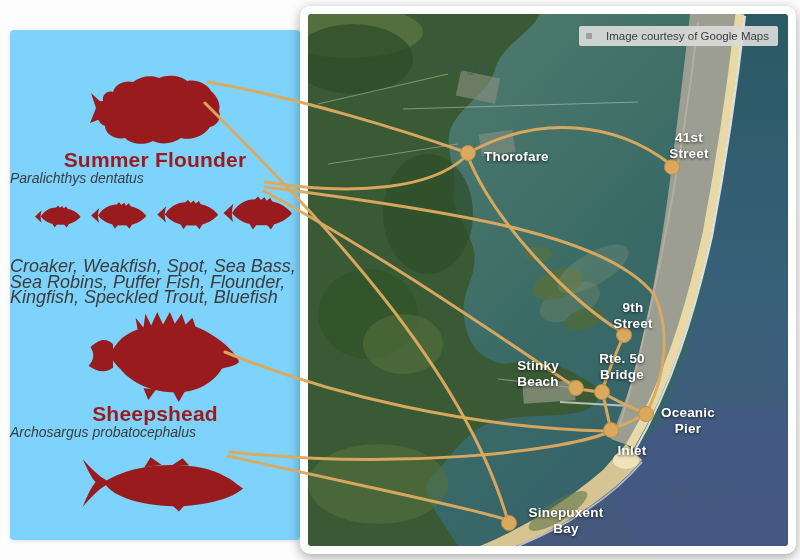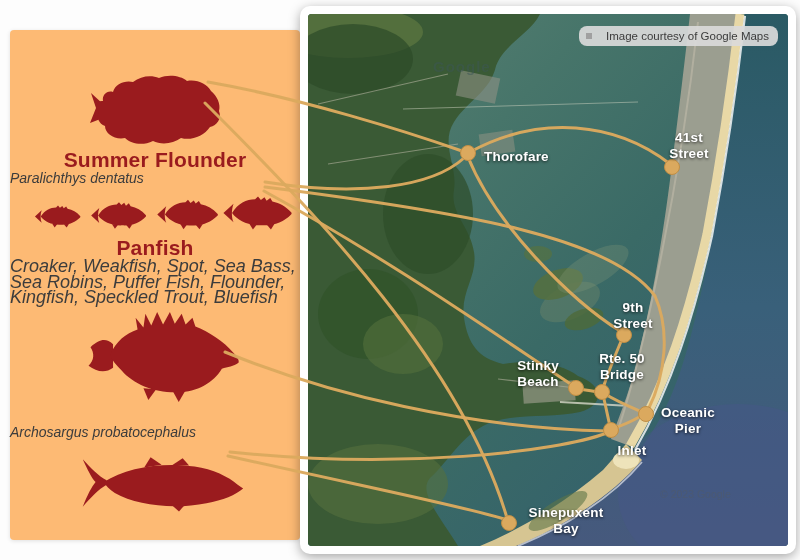--- a/index.html
+++ b/index.html
@@ -1,34 +1,34 @@
 <!DOCTYPE html>
 <html><head>
 <meta charset="utf-8">
 <style>
   html,body{margin:0;padding:0;background:#fdfdfd;}
   .stage{position:relative;width:800px;height:560px;overflow:hidden;
          font-family:"Liberation Sans",sans-serif;}
   
   .panel{position:absolute;left:10px;top:30px;width:290px;height:510px;
-         background:#fdba74;border-radius:4px;box-shadow:0 1px 4px rgba(0,0,0,.12);z-index:10;}
+         background:#7dd3fc;border-radius:4px;box-shadow:0 1px 4px rgba(0,0,0,.12);z-index:10;}
   .p-title{position:absolute;left:0;width:100%;text-align:center;
            font-size:21px;font-weight:bold;color:#9a1b1e;letter-spacing:.2px;}
   .p-sci{position:absolute;left:0;width:100%;text-align:left;
          font-size:14px;font-style:italic;color:#3c3c3c;white-space:pre-line;line-height:15.5px;}
   .p-list{font-size:18px;}
   .fish{position:absolute;z-index:40;}
   .fish path,.fish polygon{fill:#9a1b1e;}
   
   .map-frame{position:absolute;left:300px;top:6px;width:496px;height:548px;
              background:#ffffff;border-radius:10px;box-shadow:0 3px 12px rgba(0,0,0,.35);z-index:20;}
   .map-content{position:absolute;left:8px;top:8px;right:8px;bottom:8px;
                border-radius:4px;overflow:hidden;background:#3f6f68;}
   .credit{position:absolute;top:12px;right:10px;background:rgba(218,218,218,.92);
-          color:#3c3c3c;font-size:11.5px;padding:4px 9px 4px 7px;border-radius:8px;
+          color:#3c3c3c;font-size:11.5px;padding:4px 9px 4px 7px;border-radius:2px;
           display:flex;align-items:center;gap:14px;z-index:22;}
   .credit .sq{display:inline-block;width:6px;height:6px;background:#a0a0a0;}
   
   #overlay{position:absolute;left:0;top:0;width:800px;height:560px;z-index:30;pointer-events:none;}
   #overlay path.conn{fill:none;stroke:#dba95e;stroke-width:3;stroke-linecap:round;opacity:.97;}
   #overlay circle.node{fill:#dba95e;stroke:#c08e45;stroke-width:1;}
   .map-label{font-family:"Liberation Sans",sans-serif;font-size:13.5px;font-weight:bold;
              fill:#ffffff;filter:drop-shadow(0 1px 1.5px rgba(0,0,0,.7));letter-spacing:.2px;}
   .wm{font-family:"Liberation Sans",sans-serif;}
 </style>
@@ -70,33 +70,33 @@
       <polygon points="38,40 43,48 49,40"></polygon>
       <polygon points="62,41 68,48 73,40"></polygon>
     </svg>
     <svg class="fish" style="left:212px;top:162px;width:72px;height:42px" viewBox="0 0 100 50">
       <path d="M2,25 L16,12 C13,20 13,31 16,38 Z"></path>
       <path d="M14,25 C22,12 34,6 46,6 L50,2 L54,7 L59,3 L62,8 L67,4 L70,9
                C80,11 89,16 96,24 C97,25 97,26 96,27 C86,37 72,43 56,42 C38,43 22,36 14,25 Z"></path>
       <polygon points="38,40 43,48 49,40"></polygon>
       <polygon points="62,41 68,48 73,40"></polygon>
     </svg>
-    <div class="p-title" style="top:206px">Panfish</div>
     <div class="p-sci p-list" style="top:229px">Croaker, Weakfish, Spot, Sea Bass,
 Sea Robins, Puffer Fish, Flounder,
 Kingfish, Speckled Trout, Bluefish</div>
 
     <svg class="fish" style="left:76px;top:276px;width:158px;height:98px" viewBox="0 0 160 100">
       <path d="M4,42 C14,33 20,33 27,39 L27,63 C19,69 10,67 2,61 C8,55 8,48 4,42 Z"></path>
       <path d="M24,50 C30,36 40,28 52,24 L50,12 L58,22 L60,8 L66,20 L72,6 L78,19 L85,6 L90,18
                L97,8 L101,19 L108,12 L111,21 C124,26 140,36 150,48 C154,52 156,56 155,58
                C150,62 144,62 138,64 C130,78 112,88 94,88 C70,89 48,80 36,66 C30,60 26,56 24,50 Z"></path>
       <polygon points="58,84 63,96 71,85"></polygon>
       <polygon points="88,87 94,98 101,86"></polygon>
     </svg>
+    <div class="p-title" style="top:372px">Sheepshead</div>
     <div class="p-sci" style="top:395px">Archosargus probatocephalus</div>
 
     <svg class="fish" style="left:70px;top:424px;width:165px;height:58px" viewBox="0 0 180 62">
       <path d="M3,5 C12,15 20,23 29,28 L29,33 C20,38 12,47 3,57 C8,44 13,35 17,30 C13,26 8,16 3,5 Z"></path>
       <path d="M26,30 C50,14 90,8 125,13 C145,16 162,24 172,33 L178,37 C170,44 156,50 138,53
                C104,60 62,56 38,42 C32,38 28,34 26,30 Z"></path>
       <polygon points="70,14 77,3 89,11"></polygon>
       <polygon points="100,12 112,4 119,12"></polygon>
       <polygon points="100,55 108,62 116,53"></polygon>
     </svg>

